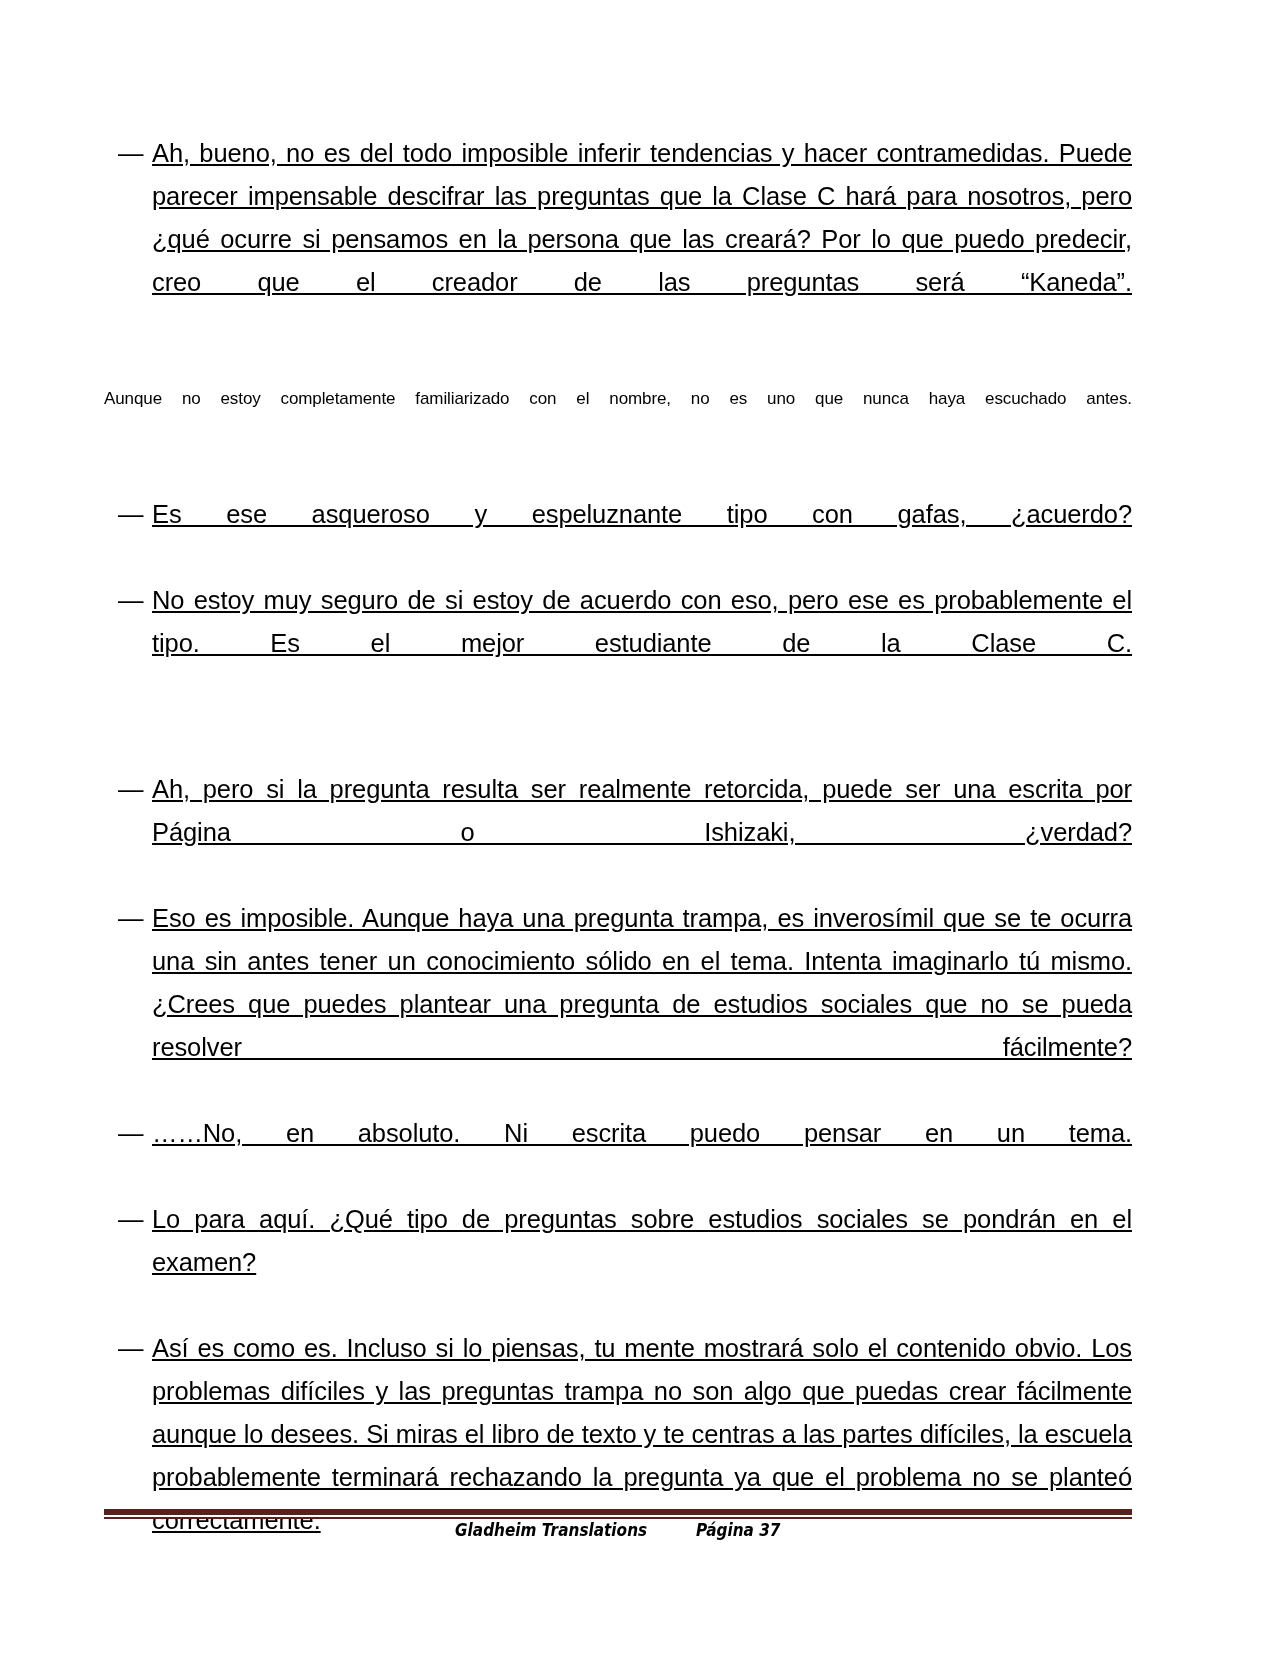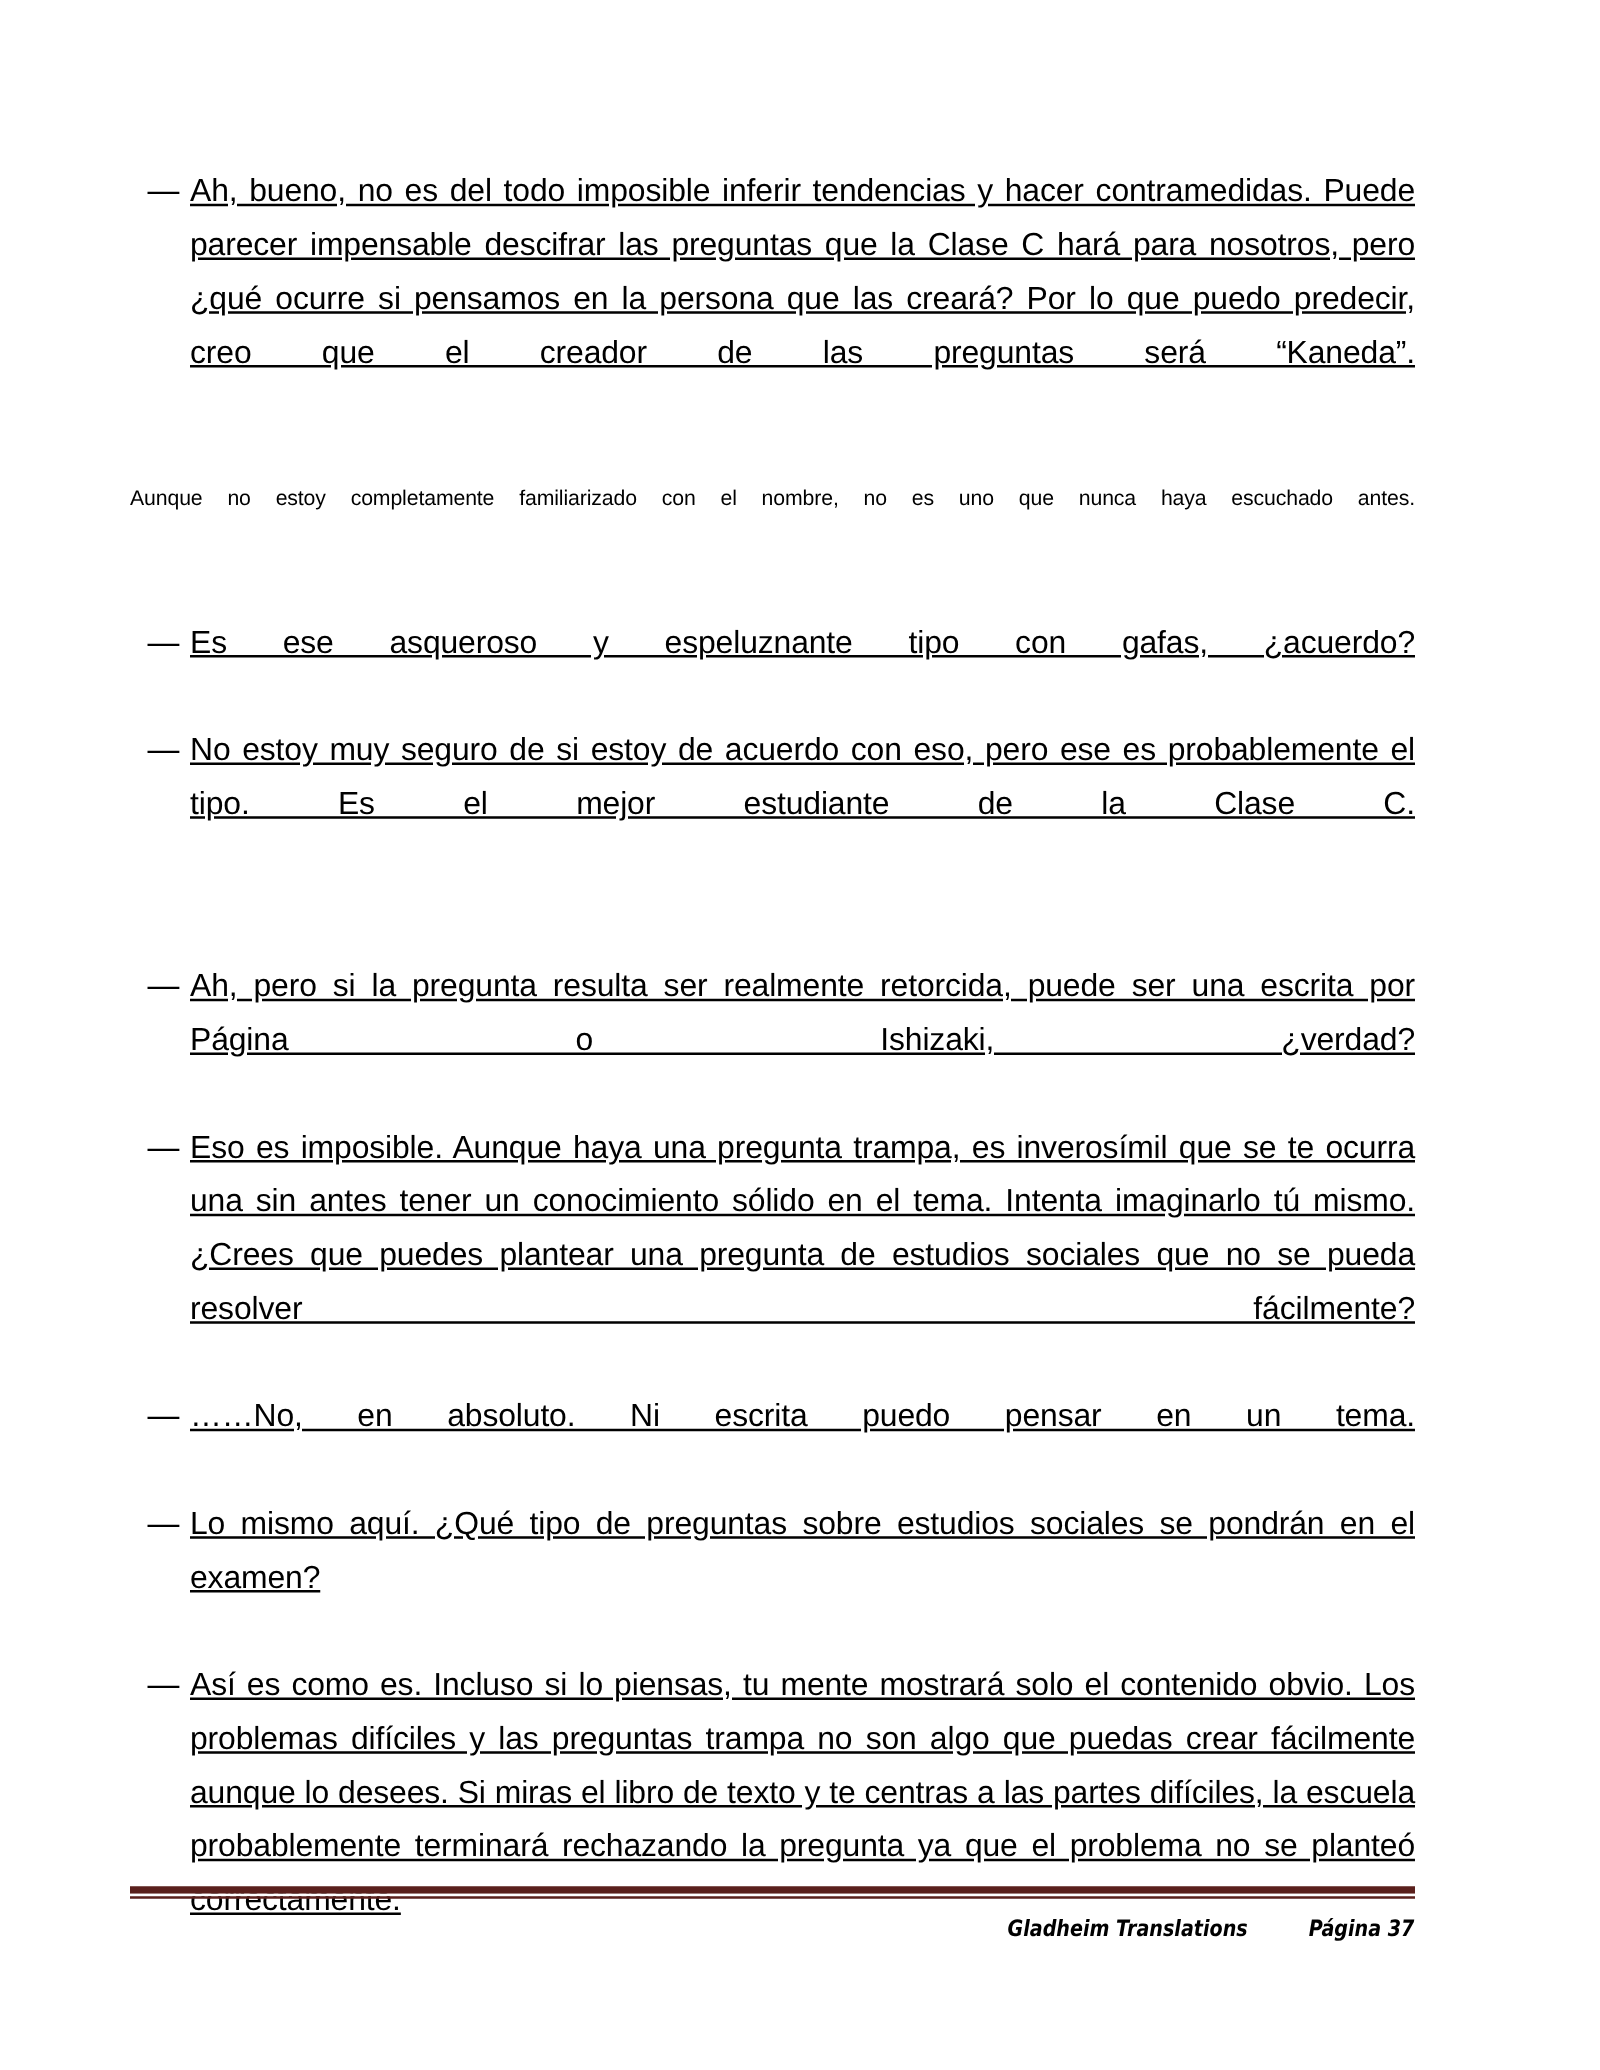--- a/index.html
+++ b/index.html
@@ -124,23 +124,23 @@
     background: #ffffff;
     width: 100%;
   }
   .footer-rule-thin {
     height: 2px;
     background: #5a201c;
     width: 100%;
   }
   .footer-row {
     display: flex;
-    justify-content: flex-end;
+    justify-content: center;
     align-items: baseline;
-    margin-top: 14px;
+    margin-top: 0;
   }
   .footer-left, .footer-right {
     font-family: "DejaVu Sans", sans-serif;
     font-weight: bold;
     font-style: italic;
     font-size: 18px;
     white-space: nowrap;
   }
   .footer-left {
     transform: scaleX(0.85);
@@ -187,21 +187,21 @@
         <li>
           <span class="dash">—</span>
           <span class="dtext">Eso es imposible. Aunque haya una pregunta trampa, es inverosímil que se te ocurra una sin antes tener un conocimiento sólido en el tema. Intenta imaginarlo tú mismo. ¿Crees que puedes plantear una pregunta de estudios sociales que no se pueda resolver fácilmente?</span>
         </li>
         <li>
           <span class="dash">—</span>
           <span class="dtext">……No, en absoluto. Ni escrita puedo pensar en un tema.</span>
         </li>
         <li>
           <span class="dash">—</span>
-          <span class="dtext">Lo mismo aquí. ¿Qué tipo de preguntas sobre estudios sociales se pondrán en el examen?</span>
+          <span class="dtext">Lo para aquí. ¿Qué tipo de preguntas sobre estudios sociales se pondrán en el examen?</span>
         </li>
         <li>
           <span class="dash">—</span>
           <span class="dtext">Así es como es. Incluso si lo piensas, tu mente mostrará solo el contenido obvio. Los problemas difíciles y las preguntas trampa no son algo que puedas crear fácilmente aunque lo desees. Si miras el libro de texto y te centras a las partes difíciles, la escuela probablemente terminará rechazando la pregunta ya que el problema no se planteó correctamente.</span>
         </li>
       </ul>
     </div>
 
   <div class="footer">
     <div class="footer-rule-thick"></div>

